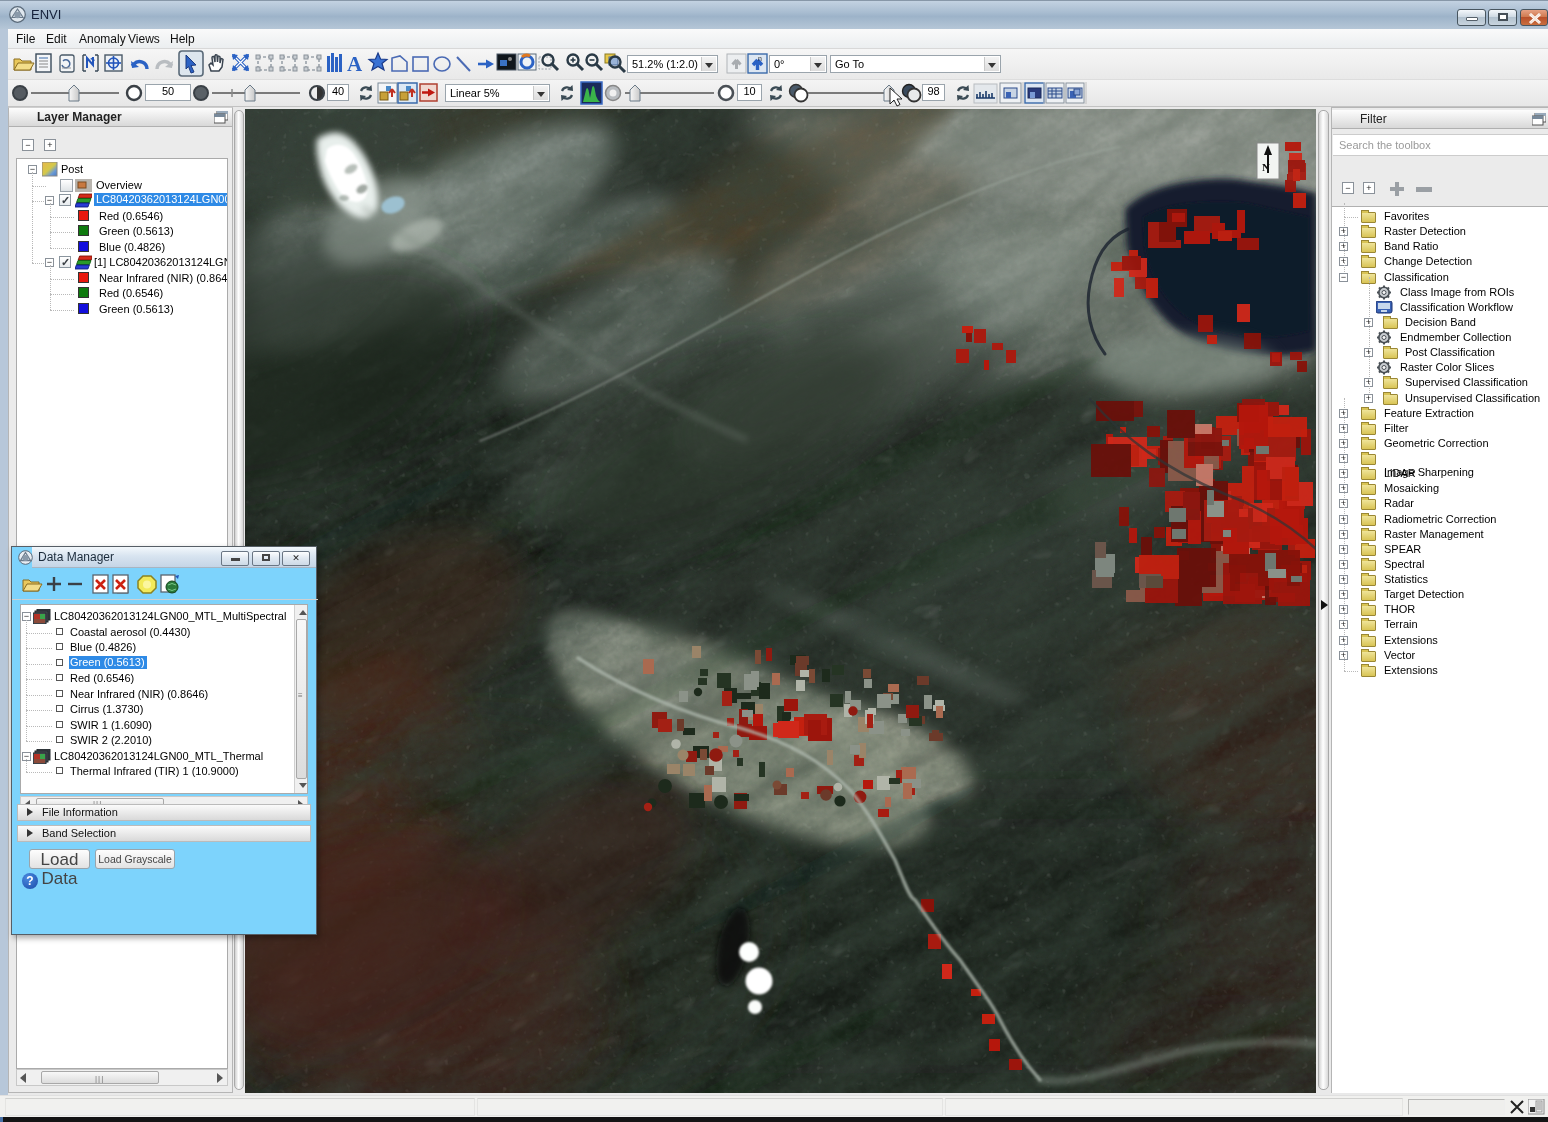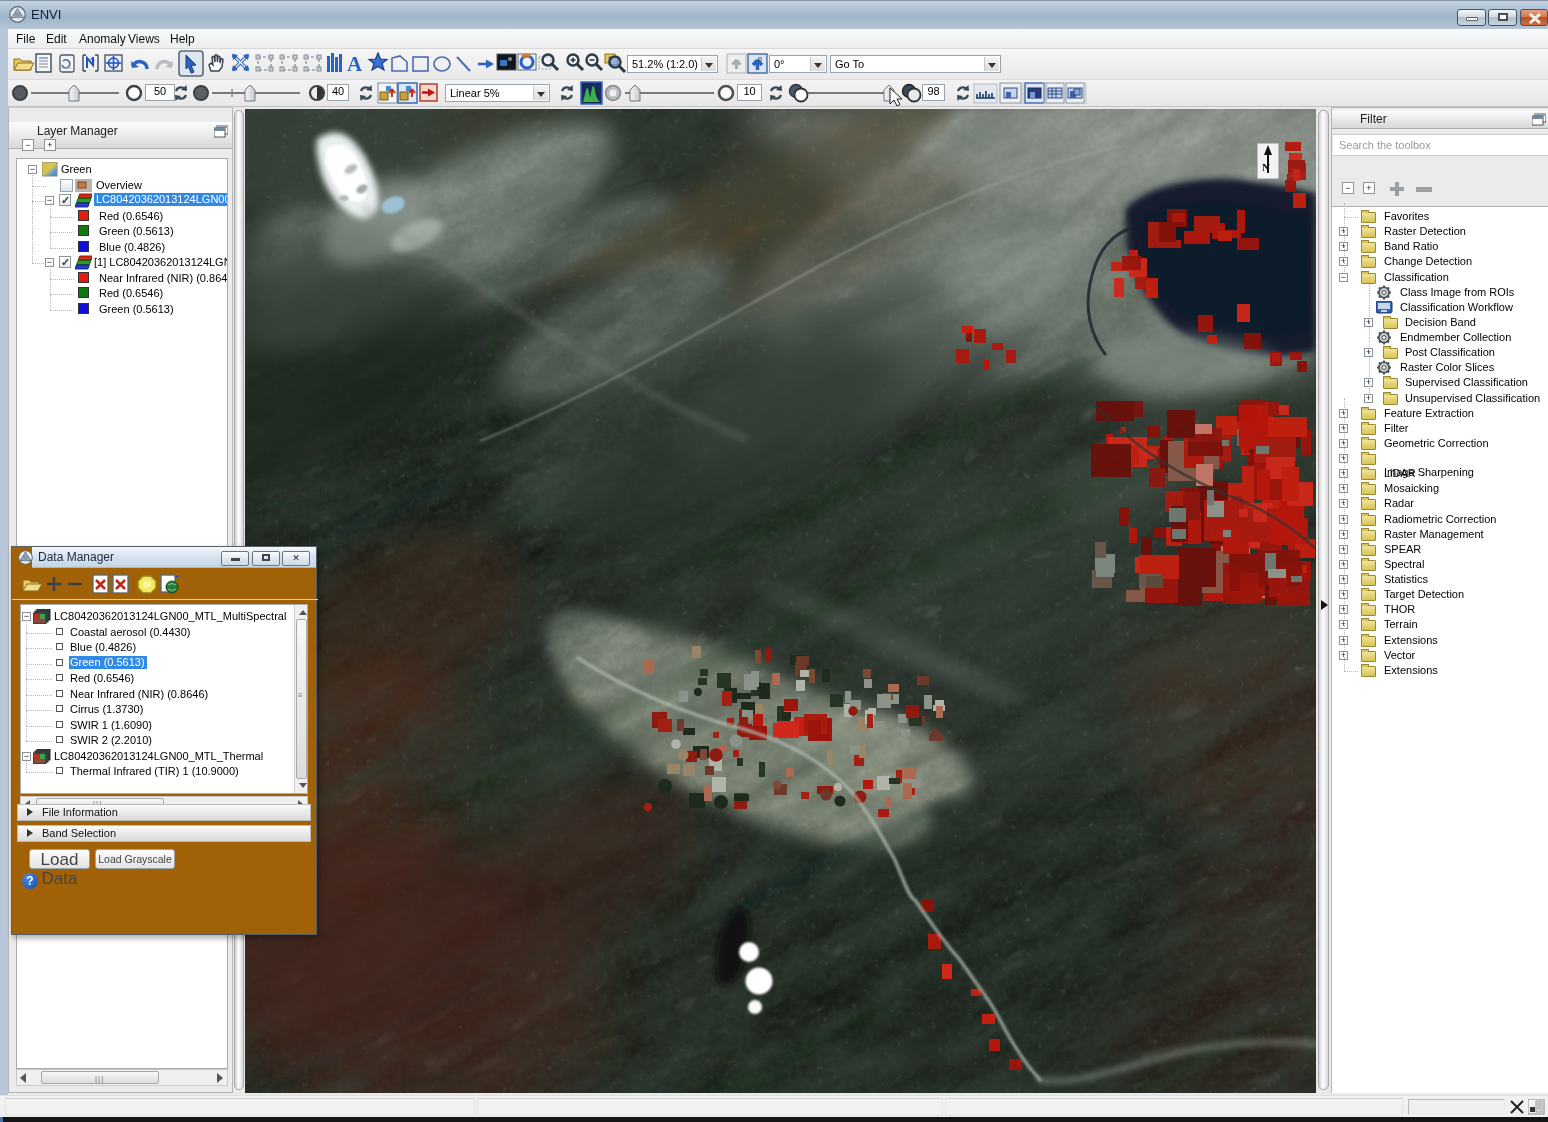--- a/index.html
+++ b/index.html
@@ -65,21 +65,21 @@
   .folder:before { content:""; position:absolute; left:-1px; top:-3px; width:6px; height:2px;
     background:#d9c455; border:1px solid #9a8734; border-bottom:none; }
   .chk { width:12px; height:12px; background:linear-gradient(#fff,#e7ebee);
     border:1px solid #8a959e; }
   .chk:after { content:"\2713"; position:absolute; left:1px; top:-1px; font-size:11px;
     color:#3a3f45; font-weight:bold; }
   .chip { width:11px; height:11px; border:1px solid #333; }
   .sthumb { background:linear-gradient(#f8f8f8,#dcdcdc); border:1px solid #a8a8a8; border-radius:2px; }
 
   
-  #dm { left:11px; top:546px; width:306px; height:389px; background:#a16207;
+  #dm { left:11px; top:546px; width:306px; height:389px; background:#7dd3fc;
     border:1px solid #565e66; box-shadow:2px 3px 6px rgba(0,0,0,0.35);padding-left:20px; }
   #dmtitle { left:0; top:0; width:100%; height:21px;
     background:linear-gradient(#f3f8fc,#d8e4f0 45%,#c5d5e6); border-bottom:1px solid #a8b5c2;
     font-size:12px; color:#1a2a3a; }
   .dmbtn { top:4px; width:28px; height:15px; border:1px solid #6a7684; border-radius:2px;
     background:linear-gradient(#fdfeff,#e2eaf2 45%,#cddae6); font-size:9px; color:#222;
     text-align:center; line-height:13px; }
   .hdrbar { left:5px; width:294px; height:17px; background:linear-gradient(#fbfbfb,#d9d9d9);
     border:1px solid #bbb; font-size:11px; color:#111; }
   .pushbtn { border:1px solid #9aa4ab; border-radius:3px; font-size:17px; color:#444;
@@ -363,31 +363,31 @@
     <g transform="translate(1066,3)">
           <rect x="0" y="0" width="18" height="20" fill="#eef1f4" stroke="#8a949e"></rect>
           <rect x="2" y="5" width="14" height="10" fill="#c8d4e4" stroke="#2a4a8a"></rect>
           <rect x="4" y="8" width="6" height="7" fill="#3a62b4"></rect>
           <rect x="8" y="6" width="6" height="6" fill="#8aa4d4" stroke="#2a4a8a"></rect>
         </g>
     <line x1="1023" y1="2" x2="1023" y2="24" stroke="#c0c0c0"></line>
     <line x1="1044" y1="2" x2="1044" y2="24" stroke="#c0c0c0"></line>
     <line x1="1086" y1="2" x2="1086" y2="24" stroke="#c0c0c0"></line>
   </svg>
-  <div class="abs numbox" style="left:145px; top:4px; width:30px; height:17px;text-align:center;">50</div>
+  <div class="abs numbox" style="left:145px; top:4px; width:46px; height:17px;text-align:center;">50</div>
   <div class="abs numbox" style="left:327px; top:4px; width:22px; height:17px;">40</div>
   <div class="abs combo" style="left:445px; top:4px; width:105px; height:18px;">Linear 5%<div class="arr"></div></div>
   <div class="abs numbox" style="left:737px; top:4px; width:25px; height:17px;">10</div>
   <div class="abs numbox" style="left:922px; top:4px; width:23px; height:17px;">98</div>
   </div>
 
   <div id="leftborder" class="abs"></div>
 
   <div id="lm" class="abs">
-    <div class="abs panelhdr" style="left:0; top:14px; width:223px; height:27px;">
+    <div class="abs panelhdr" style="left:0; top:0; width:223px; height:19px;font-weight:bold;">
       <span style="position:absolute; left:28px; top:2px;">Layer Manager</span>
       <svg class="abs" style="left:205px; top:3px;" width="14" height="13">
           <rect x="3" y="0" width="11" height="9" fill="#fff" stroke="#555"></rect>
           <rect x="3" y="0" width="11" height="3" fill="#9ab"></rect>
           <rect x="0" y="3" width="11" height="9" fill="#fff" stroke="#555"></rect>
           <rect x="0" y="3" width="11" height="3" fill="#789"></rect>
         </svg>
     </div>
     <div class="abs exp" style="left:13px; top:31px; width:12px; height:12px; line-height:10px;">−</div>
     <div class="abs exp" style="left:35px; top:31px; width:12px; height:12px; line-height:10px;">+</div>
@@ -399,21 +399,21 @@
               <defs>
                 <linearGradient id="vw" x1="0" y1="0" x2="1" y2="1">
                   <stop offset="0" stop-color="#e8b84a"></stop>
                   <stop offset="0.5" stop-color="#d4c84a"></stop>
                   <stop offset="0.75" stop-color="#6a9ad4"></stop>
                   <stop offset="1" stop-color="#4a7ac4"></stop>
                 </linearGradient>
               </defs>
               <rect x="0" y="0" width="15" height="14" fill="url(#vw)" stroke="#888"></rect>
             </svg>
-        <span style="left:44px; top:1px;">Green</span>
+        <span style="left:44px; top:1px;">Post</span>
           </div>
       <div class="trow">
             <span class="dotv" style="left:15px; top:-6px; height:14px;"></span>
             <span class="doth" style="left:15px; top:8px; width:14px;"></span>
         <span style="left:43px; top:1px; width:13px; height:13px; background:linear-gradient(#fff,#dfe3e6); border:1px solid #9aa2aa;"></span>
         <svg style="left:58px; top:1px;" width="17" height="13">
               <rect width="17" height="13" fill="#b8b4ae"></rect>
               <rect x="3" y="3" width="8" height="6" fill="#c87840" stroke="#7a4a20"></rect>
             </svg>
         <span style="left:79px; top:1px;">Overview</span>

